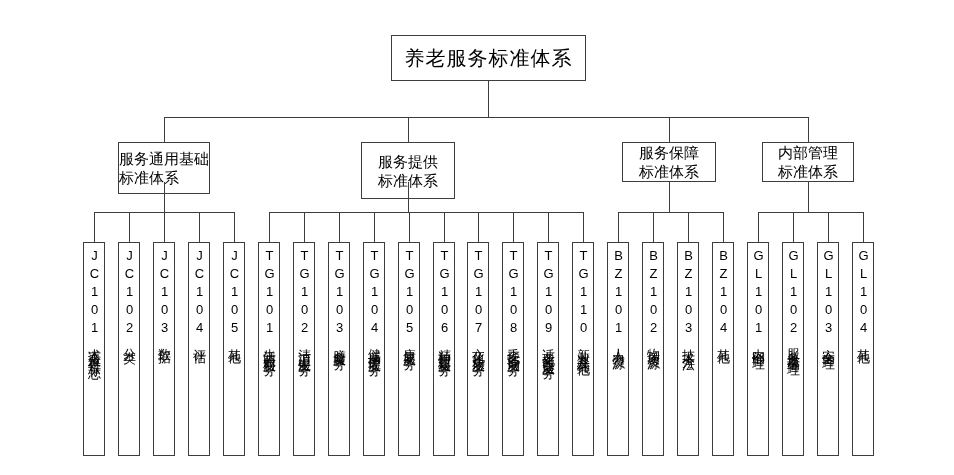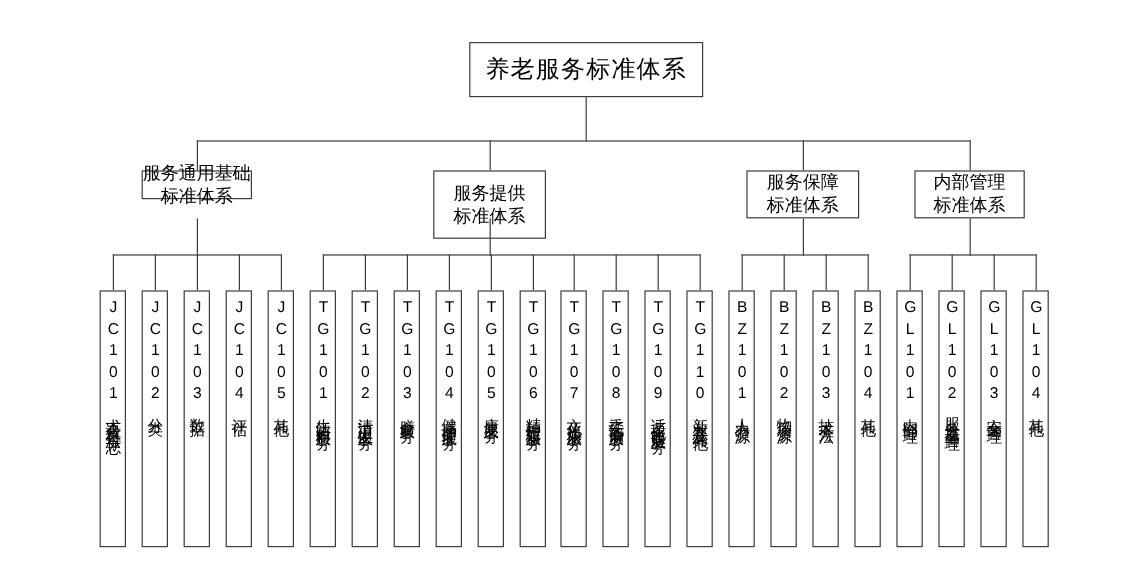--- a/index.html
+++ b/index.html
@@ -16,21 +16,21 @@
     color:var(--text);
     overflow:hidden;
   }
   .ln{position:absolute;background:var(--line);}
   .node{
     position:absolute;
     border:1px solid var(--line);
     background:var(--bg);
     box-sizing:border-box;
     display:flex;align-items:center;justify-content:center;
-    text-align:center;
+    text-align:left;
   }
   .root-box{font-size:20px;line-height:24px;letter-spacing:1px;}
   .branch-box{font-size:15px;line-height:19px;}
   .branch-box span{white-space:pre-line;}
   .leaf-box{
     position:absolute;
     border:1px solid var(--line);
     background:var(--bg);
     box-sizing:border-box;
     width:22px;height:214px;
@@ -45,21 +45,21 @@
 </head>
 <body>
 
 <div id="canvas">
   <div class="node root-box" style="left:391px;top:35px;width:195px;height:46px;">
     <span>养老服务标准体系</span>
   </div>
 <div class="ln" style="left: 488px; top: 81px; width: 1px; height: 37px;"></div>
     <div class="ln" style="left: 164px; top: 117px; width: 645px; height: 1px;"></div>
     <div class="ln" style="left: 164px; top: 117px; width: 1px; height: 26px;"></div>
-    <div class="node branch-box" style="left: 118px; top: 142px; width: 92px; height: 24px;">
+    <div class="node branch-box" style="left: 118px; top: 142px; width: 92px; height: 52px;">
       <span>服务通用基础
 标准体系</span>
     </div>
     <div class="ln" style="left: 164px; top: 182px; width: 1px; height: 31px;"></div>
     <div class="ln" style="left: 94px; top: 212px; width: 141px; height: 1px;"></div>
     <div class="ln" style="left: 94px; top: 212px; width: 1px; height: 31px;"></div>
     <div class="leaf-box" style="left: 83px; top: 242px;"><span>JC101</span><span>术语及符号标志</span></div>
     <div class="ln" style="left: 129px; top: 212px; width: 1px; height: 31px;"></div>
     <div class="leaf-box" style="left: 118px; top: 242px;"><span>JC102</span><span>分类</span></div>
     <div class="ln" style="left: 164px; top: 212px; width: 1px; height: 31px;"></div>

